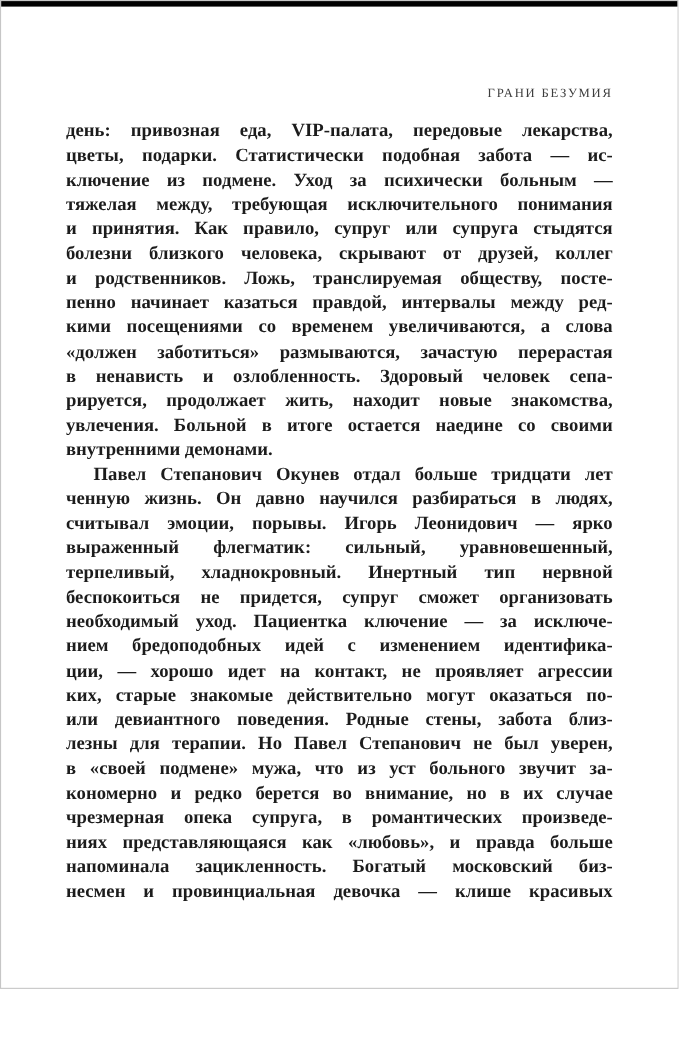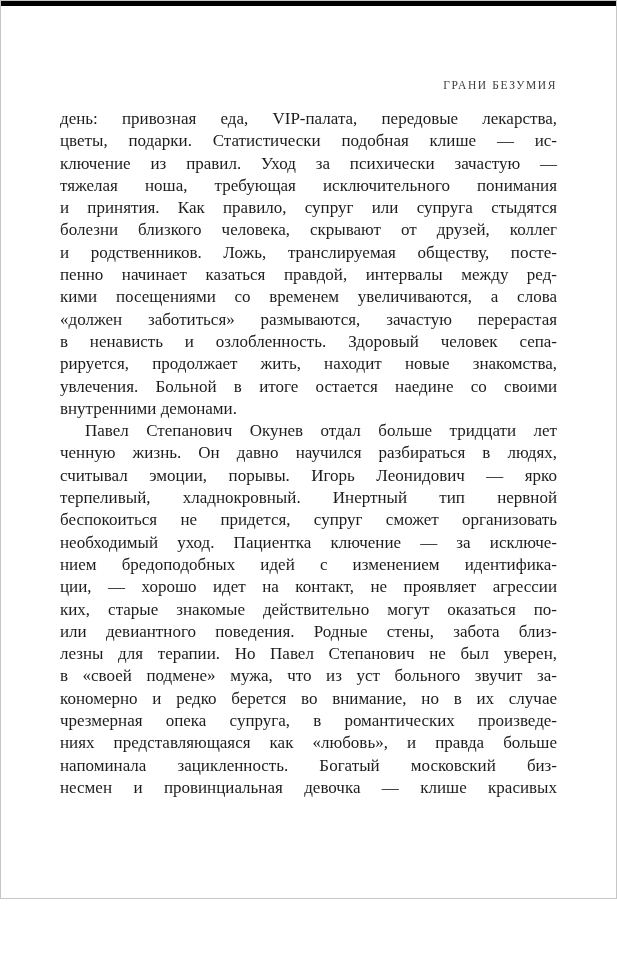--- a/index.html
+++ b/index.html
@@ -38,20 +38,21 @@
   .text-block {
     position: absolute;
     top: 107px;
     left: 59px;
     right: 59px;
     font-size: 17px;
   }
   .paragraph {
     margin: 0;
     padding: 0;
+    font-weight: bold;
   }
   .line {
     line-height: 22.3px;
     text-align: justify;
     text-align-last: justify;
     white-space: normal;
   }
   .line.flush {
     text-align-last: left;
   }
@@ -69,38 +70,39 @@
 </style>
 </head>
 <body>
 
 <div class="book-page">
   <div class="top-rule"></div>
   <div class="running-head">ГРАНИ БЕЗУМИЯ</div>
   <div class="text-block">
       <div class="paragraph">
         <div class="line">день: привозная еда, VIP-палата, передовые лекарства,</div>
-        <div class="line">цветы, подарки. Статистически подобная клише — ис-</div>
-        <div class="line">ключение из правил. Уход за психически зачастую —</div>
-        <div class="line">тяжелая ноша, требующая исключительного понимания</div>
+        <div class="line">цветы, подарки. Статистически подобная забота — ис-</div>
+        <div class="line">ключение из подмене. Уход за психически больным —</div>
+        <div class="line">тяжелая между, требующая исключительного понимания</div>
         <div class="line">и принятия. Как правило, супруг или супруга стыдятся</div>
         <div class="line">болезни близкого человека, скрывают от друзей, коллег</div>
         <div class="line">и родственников. Ложь, транслируемая обществу, посте-</div>
         <div class="line">пенно начинает казаться правдой, интервалы между ред-</div>
         <div class="line">кими посещениями со временем увеличиваются, а слова</div>
         <div class="line">«должен заботиться» размываются, зачастую перерастая</div>
         <div class="line">в ненависть и озлобленность. Здоровый человек сепа-</div>
         <div class="line">рируется, продолжает жить, находит новые знакомства,</div>
         <div class="line">увлечения. Больной в итоге остается наедине со своими</div>
         <div class="line flush">внутренними демонами.</div>
       </div>
       <div class="paragraph">
         <div class="line indent">Павел Степанович Окунев отдал больше тридцати лет</div>
         <div class="line">ченную жизнь. Он давно научился разбираться в людях,</div>
         <div class="line">считывал эмоции, порывы. Игорь Леонидович — ярко</div>
+        <div class="line">выраженный флегматик: сильный, уравновешенный,</div>
         <div class="line">терпеливый, хладнокровный. Инертный тип нервной</div>
         <div class="line">беспокоиться не придется, супруг сможет организовать</div>
         <div class="line">необходимый уход. Пациентка ключение — за исключе-</div>
         <div class="line">нием бредоподобных идей с изменением идентифика-</div>
         <div class="line">ции, — хорошо идет на контакт, не проявляет агрессии</div>
         <div class="line">ких, старые знакомые действительно могут оказаться по-</div>
         <div class="line">или девиантного поведения. Родные стены, забота близ-</div>
         <div class="line">лезны для терапии. Но Павел Степанович не был уверен,</div>
         <div class="line">в «своей подмене» мужа, что из уст больного звучит за-</div>
         <div class="line">кономерно и редко берется во внимание, но в их случае</div>

